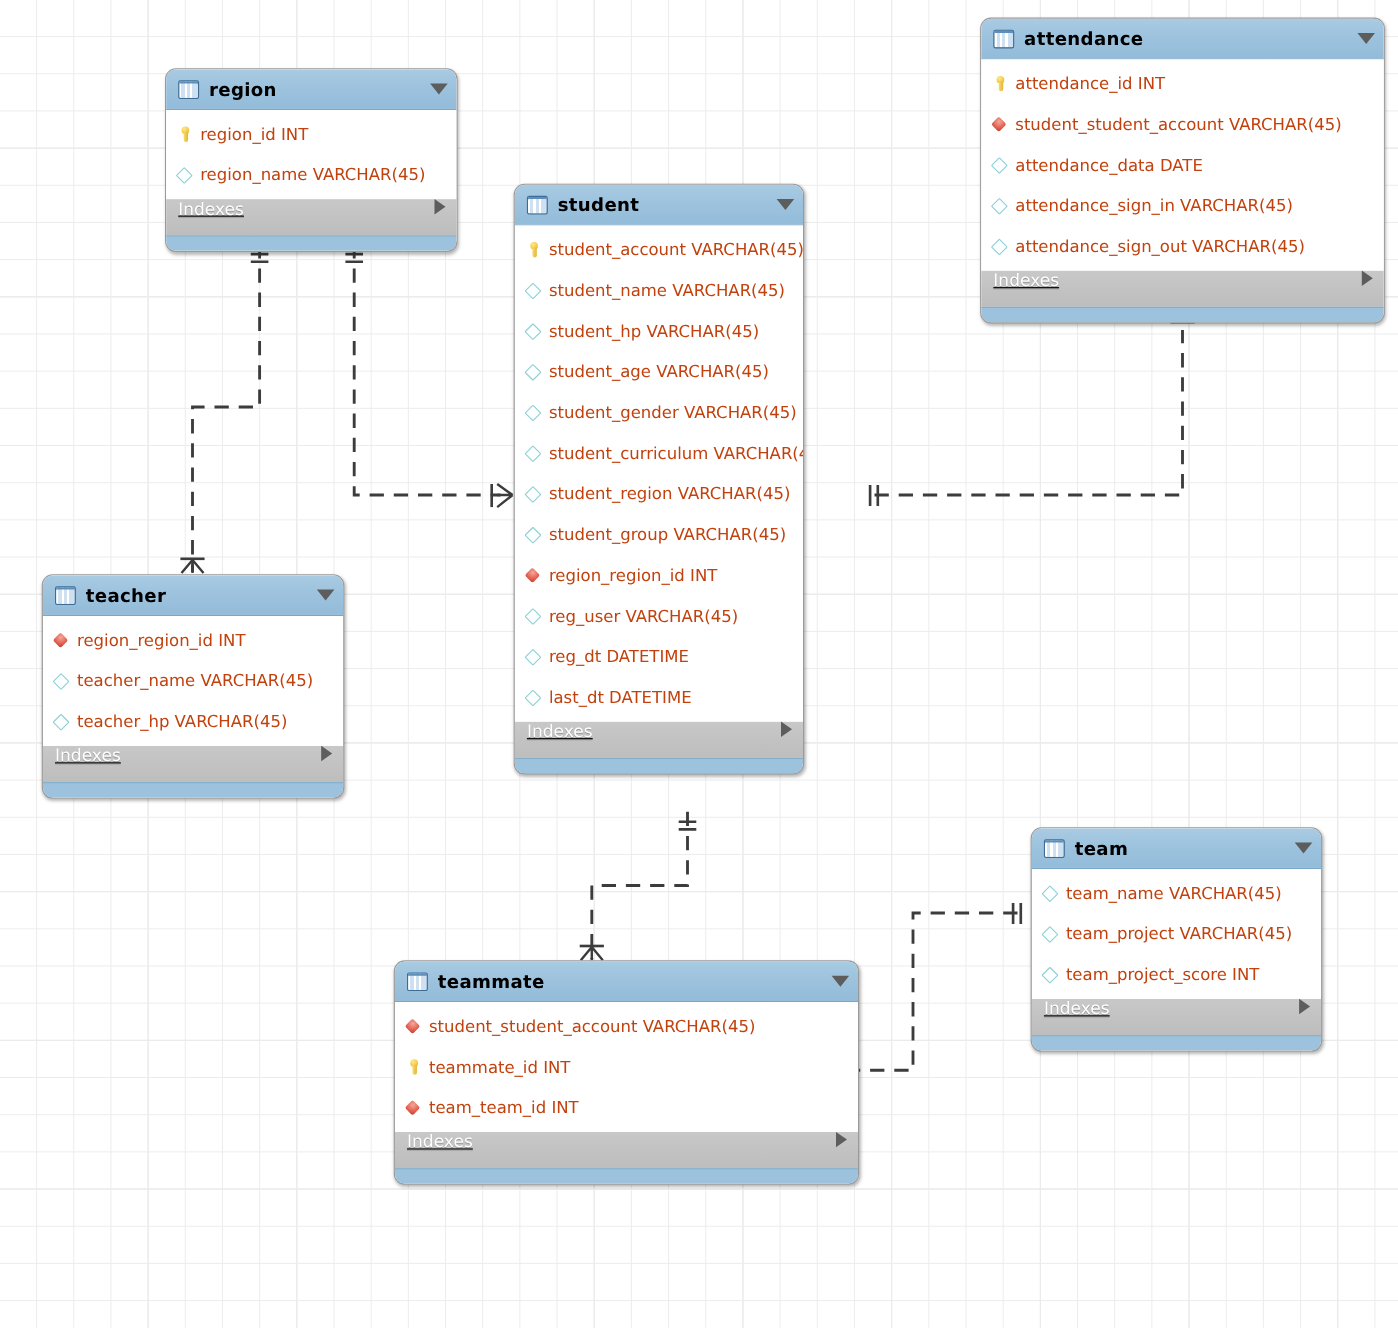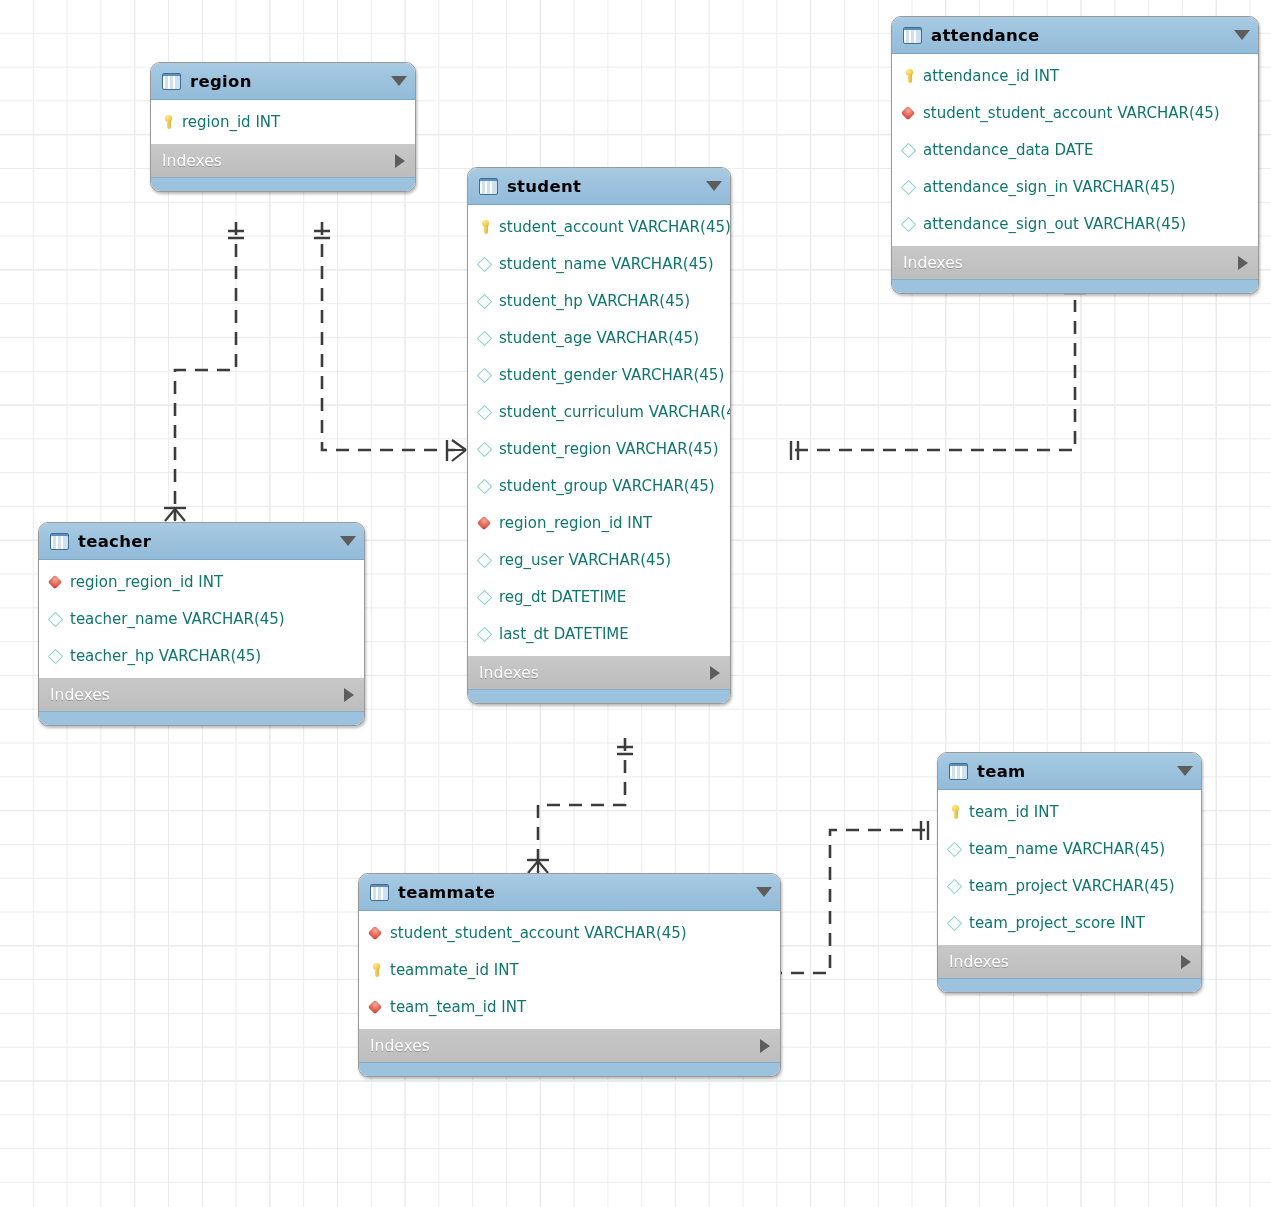--- a/index.html
+++ b/index.html
@@ -156,32 +156,33 @@
     left: 2px; top: 3px;
     width: 9px; height: 9px;
     border: 1.6px solid #8fcfd4;
     background: #fbffff;
     transform: rotate(45deg);
     border-radius: 1px;
   }
 
   .col-label {
     font-size: 15px;
-    color: #0f766e;
+    color: #c2410c;
     line-height: 16px;
   }
 
   .tbl-indexes {
     height: 34px;
     background: linear-gradient(to bottom, #c8c8c8, #bdbdbd);
     border-top: 1px solid #ffffff;
     display: flex;
-    align-items: center;
+    align-items: flex-start;
     padding: 0 10px 0 11px;
     box-sizing: border-box;
+    text-decoration: underline;
   }
 
   .idx-label {
     font-size: 15.5px;
     color: #ffffff;
     flex: 1 1 auto;
     text-shadow: 0 1px 0 rgba(120,120,120,0.6);
   }
 
   .idx-caret {
@@ -254,20 +255,24 @@
     <div class="tbl-header">
       <span class="tbl-icon"></span>
       <span class="tbl-title">region</span>
       <span class="tbl-caret"></span>
     </div>
     <div class="tbl-body">
       <div class="col-row">
         <span class="col-icon ico-pk"></span>
         <span class="col-label">region_id INT</span>
       </div>
+      <div class="col-row">
+        <span class="col-icon ico-col"></span>
+        <span class="col-label">region_name VARCHAR(45)</span>
+      </div>
     </div>
     <div class="tbl-indexes">
       <span class="idx-label">Indexes</span>
       <span class="idx-caret"></span>
     </div>
     <div class="tbl-footer"></div>
   </div>
 
   <div class="table-box" id="tbl-attendance" style="left: 891px; top: 16px; width: 368px;">
     <div class="tbl-header">
@@ -360,21 +365,21 @@
         <span class="col-label">last_dt  DATETIME</span>
       </div>
     </div>
     <div class="tbl-indexes">
       <span class="idx-label">Indexes</span>
       <span class="idx-caret"></span>
     </div>
     <div class="tbl-footer"></div>
   </div>
 
-  <div class="table-box" id="tbl-teacher" style="left: 38px; top: 522px; width: 327px;">
+  <div class="table-box" id="tbl-teacher" style="left: 38px; top: 522px; width: 275px;">
     <div class="tbl-header">
       <span class="tbl-icon"></span>
       <span class="tbl-title">teacher</span>
       <span class="tbl-caret"></span>
     </div>
     <div class="tbl-body">
       <div class="col-row">
         <span class="col-icon ico-fk"></span>
         <span class="col-label">region_region_id INT</span>
       </div>
@@ -395,24 +400,20 @@
   </div>
 
   <div class="table-box" id="tbl-team" style="left: 937px; top: 752px; width: 265px;">
     <div class="tbl-header">
       <span class="tbl-icon"></span>
       <span class="tbl-title">team</span>
       <span class="tbl-caret"></span>
     </div>
     <div class="tbl-body">
       <div class="col-row">
-        <span class="col-icon ico-pk"></span>
-        <span class="col-label">team_id INT</span>
-      </div>
-      <div class="col-row">
         <span class="col-icon ico-col"></span>
         <span class="col-label">team_name VARCHAR(45)</span>
       </div>
       <div class="col-row">
         <span class="col-icon ico-col"></span>
         <span class="col-label">team_project VARCHAR(45)</span>
       </div>
       <div class="col-row">
         <span class="col-icon ico-col"></span>
         <span class="col-label">team_project_score INT</span>

